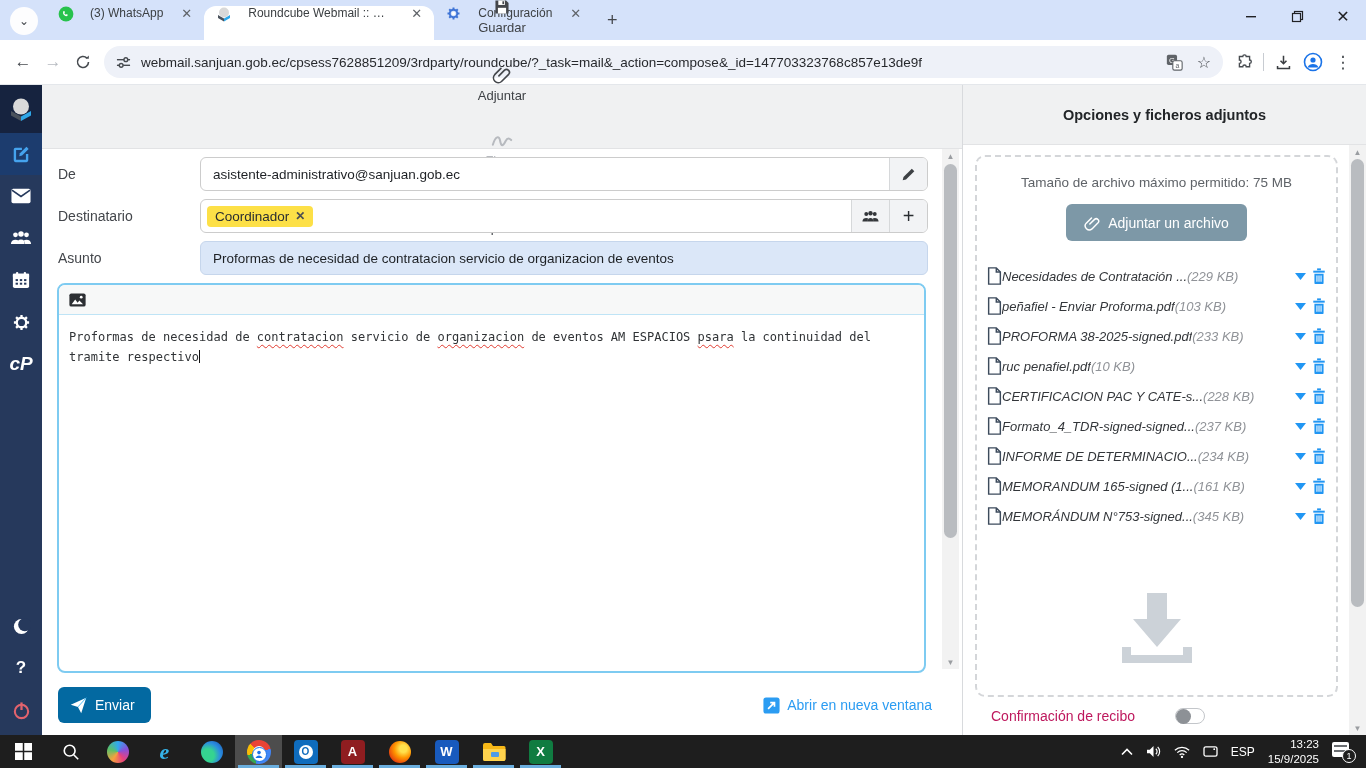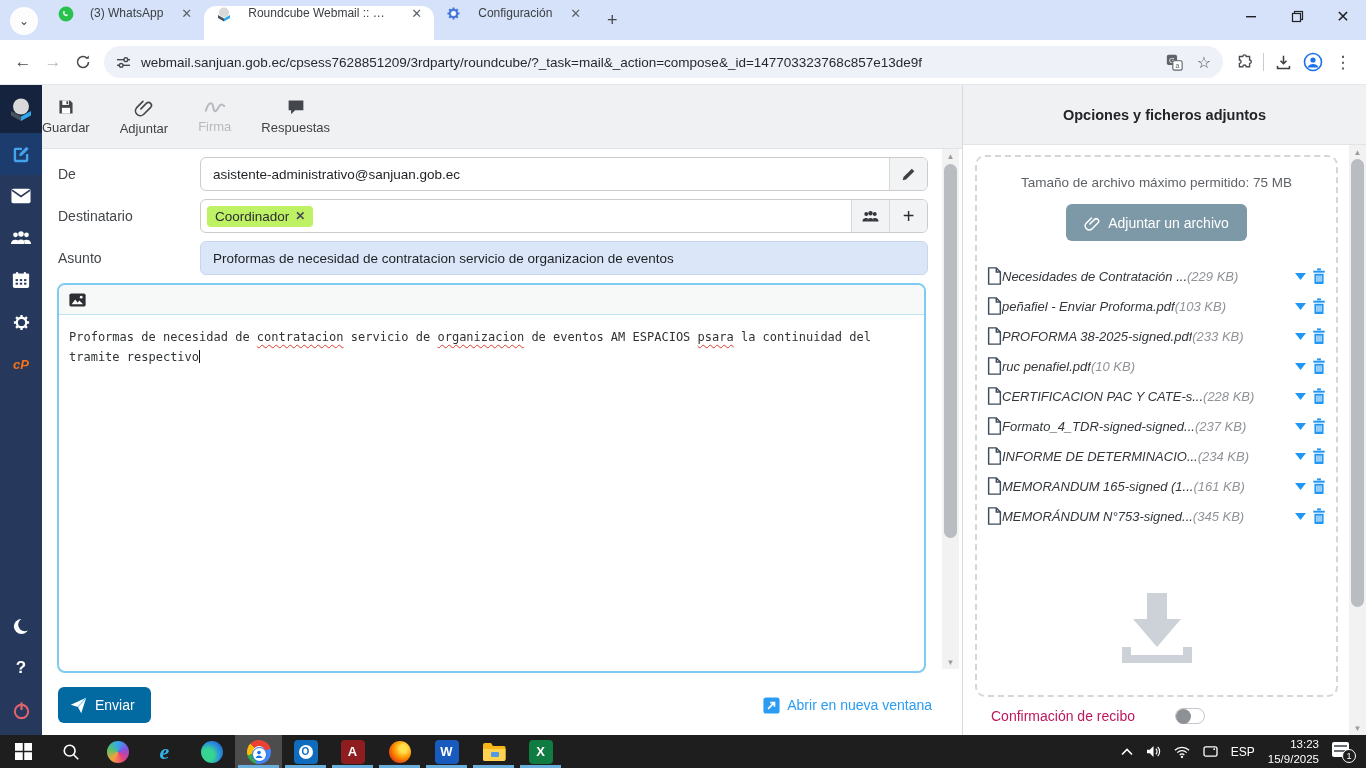--- a/index.html
+++ b/index.html
@@ -27,36 +27,36 @@
   .pillicons { margin-left:auto; display:flex; align-items:center; gap:14px; }
   .navdivider { width:1px; height:18px; background:#c8ccd2; margin:0 4px; }
 
   
   .app { position:absolute; top:85px; left:0; right:0; bottom:33px; display:flex; }
 
   .sidebar { width:42px; background:#26395c; display:flex; flex-direction:column; align-items:center; flex:none; }
   .sb-logo { width:42px; height:48px; background:#16233f; display:flex; align-items:center; justify-content:center; }
   .sb-item { width:42px; height:42px; display:flex; align-items:center; justify-content:center; }
   .sb-item.active { background:#1c3c6e; }
-  .sb-cp { color:#f97316; font-weight:bold; font-style:italic; font-size:13px; }
+  .sb-cp { color:#ffffff; font-weight:bold; font-style:italic; font-size:19px; }
   .sb-spacer { flex:1; }
   .sb-help { color:#fff; font-weight:bold; font-size:17px; }
 
   .main { width:920px; flex:none; position:relative; background:#fff; }
-  .mtoolbar { height:64px; background:#f0f1f2; border-bottom:1px solid #e2e3e5; display:flex; align-items:center; justify-content:flex-start; gap:30px; }
+  .mtoolbar { height:64px; background:#f0f1f2; border-bottom:1px solid #e2e3e5; display:flex; align-items:center; justify-content:center; gap:30px;flex-direction:column; }
   .mbtn { display:flex; flex-direction:column; align-items:center; gap:4px; font-size:13px; color:#3f4246; }
   .mbtn.disabled { color:#b7babf; }
 
   .form { padding:8px 0 0 16px; }
   .frow { display:flex; align-items:center; margin-bottom:8px; }
   .flabel { width:142px; font-size:14px; color:#43464b; flex:none; }
   .finput { width:728px; height:34px; border:1px solid #ccc; border-radius:6px; background:#fff; display:flex; align-items:center; overflow:hidden; }
   .finput .val { padding:0 12px; font-size:13.5px; color:#1d2024; flex:1; white-space:nowrap; overflow:hidden; }
   .fseg { width:38px; height:34px; border-left:1px solid #d6d8da; background:#f2f3f5; display:flex; align-items:center; justify-content:center; flex:none; }
-  .chip { margin-left:6px; background:#bef264; border-radius:4px; padding:3px 8px; font-size:13.5px; color:#2a2d31; display:flex; align-items:center; gap:6px; }
+  .chip { margin-left:6px; background:#fde047; border-radius:4px; padding:3px 8px; font-size:13.5px; color:#2a2d31; display:flex; align-items:center; gap:6px; }
   .chip .x { font-weight:bold; color:#4a4d52; font-size:12px; }
   .finput.subject { background:#dbe7f8; border-color:#c6d6ec; }
 
   .editor { margin:0 0 0 15px; width:869px; height:390px; border:2px solid #7ecbf1; border-radius:8px; background:#fff; overflow:hidden; }
   .editor-head { height:30px; background:#f7f8f8; border-bottom:1px solid #bfe4f6; display:flex; align-items:center; padding:0 10px; }
   .editor-body { padding:12px 10px; font-family:"DejaVu Sans Mono", monospace; font-size:12px; line-height:20px; color:#303336; }
   .misspelled { text-decoration:underline; text-decoration-style:wavy; text-decoration-color:#e03b30; text-decoration-thickness:1px; text-underline-offset:3px; }
   .caretbar { display:inline-block; width:1px; height:13px; background:#111; vertical-align:-2px; }
 
   .vscroll { position:absolute; width:17px; background:#f2f2f2; }

